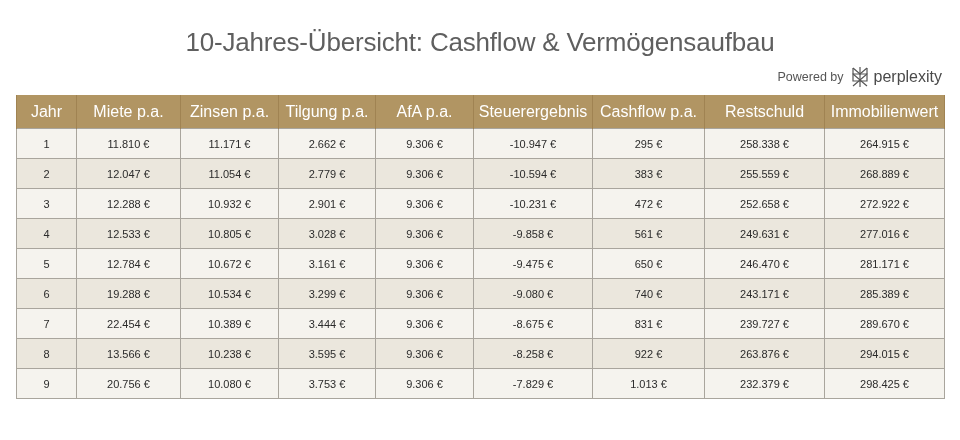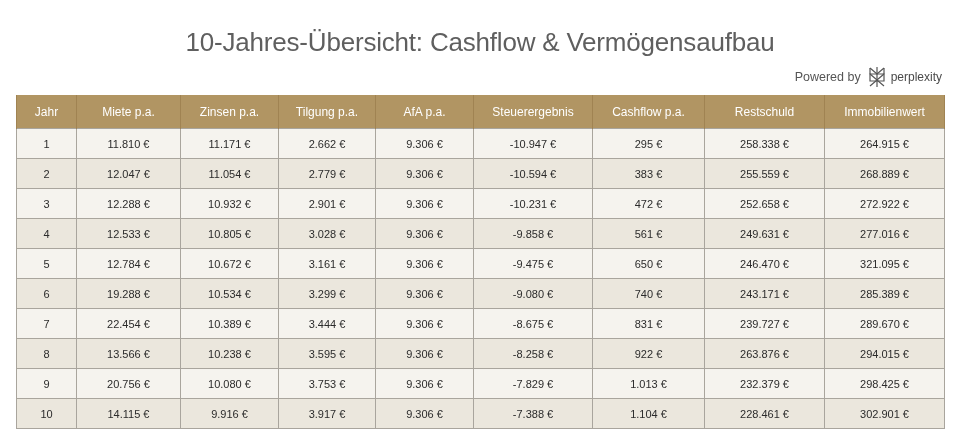--- a/index.html
+++ b/index.html
@@ -8,29 +8,29 @@
     font-family: "Liberation Sans", sans-serif; position: relative;
   }
   .title {
     position: absolute; left: 0; top: 27px; width: 960px; text-align: center;
     font-size: 26px; color: #5f5f5f; font-weight: normal; letter-spacing: -0.2px;
   }
   .powered {
     position: absolute; right: 18px; top: 66px; display: flex; align-items: center;
     color: #555; font-size: 12.5px; justify-content: flex-end;
   }
-  .powered .brand { font-size: 12px; color: #4a4a4a; margin-left: 4px; }
+  .powered .brand { font-size: 16px; color: #4a4a4a; margin-left: 4px; }
   .powered svg { margin-left: 6px; }
   table {
     position: absolute; left: 16px; top: 95px; width: 928px;
     border-collapse: collapse; table-layout: fixed; font-size: 11px; color: #2b2b2b;
   }
   th {
     background: #b19563; color: #ffffff; font-weight: normal; height: 31px;
-    border-left: 1px solid #a08352; border-right: 1px solid #a08352; font-size: 12px;
+    border-left: 1px solid #a08352; border-right: 1px solid #a08352; font-size: 16px;
   }
   td {
     height: 27px; text-align: center; border: 1px solid #a9a59d;
   }
   tr.odd td { background: #f5f3ee; }
   tr.even td { background: #ebe7dd; }
 </style>
 </head>
 <body>
 
@@ -122,21 +122,21 @@
       </tr>
       <tr class="odd">
         <td>5</td>
         <td>12.784 €</td>
         <td>10.672 €</td>
         <td>3.161 €</td>
         <td>9.306 €</td>
         <td>-9.475 €</td>
         <td>650 €</td>
         <td>246.470 €</td>
-        <td>321.095 €</td>
+        <td>281.171 €</td>
       </tr>
       <tr class="even">
         <td>6</td>
         <td>19.288 €</td>
         <td>10.534 €</td>
         <td>3.299 €</td>
         <td>9.306 €</td>
         <td>-9.080 €</td>
         <td>740 €</td>
         <td>243.171 €</td>
@@ -168,25 +168,14 @@
         <td>9</td>
         <td>20.756 €</td>
         <td>10.080 €</td>
         <td>3.753 €</td>
         <td>9.306 €</td>
         <td>-7.829 €</td>
         <td>1.013 €</td>
         <td>232.379 €</td>
         <td>298.425 €</td>
       </tr>
-      <tr class="even">
-        <td>10</td>
-        <td>14.115 €</td>
-        <td>9.916 €</td>
-        <td>3.917 €</td>
-        <td>9.306 €</td>
-        <td>-7.388 €</td>
-        <td>1.104 €</td>
-        <td>228.461 €</td>
-        <td>302.901 €</td>
-      </tr>
     </tbody>
 </table>
 
 </body></html>

